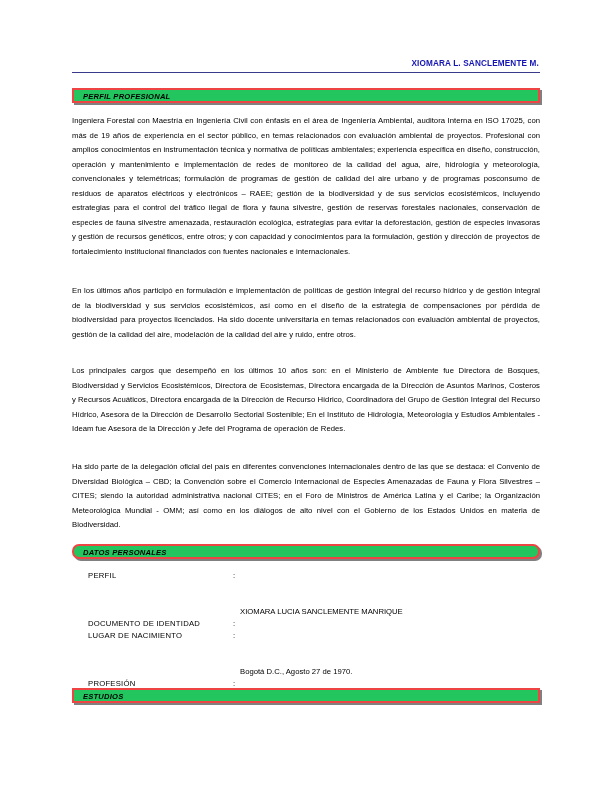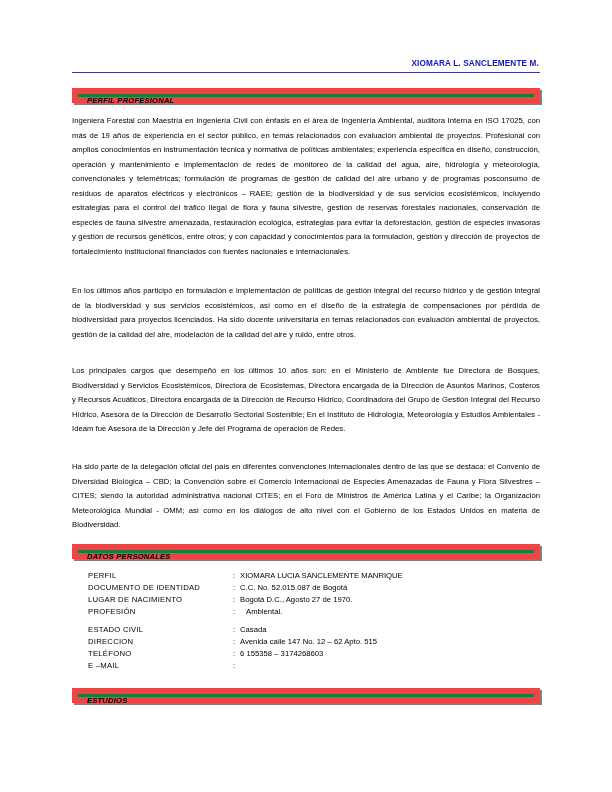--- a/index.html
+++ b/index.html
@@ -39,22 +39,22 @@
     border-bottom: 1px solid #3a3a8c;
     margin-top: 2px;
   }
 
   
   .section-bar {
     position: absolute;
     left: 72px;
     width: 468px;
     height: 15px;
-    background: #15803d;
-    border: 6px solid #ef4444;
+    background: #22c55e;
+    border: 2px solid #ef4444;
     box-shadow: 2px 2px 0 0 #808080;
     box-sizing: border-box;
   }
   .section-bar span {
     display: block;
     font-size: 7.6px;
     font-style: italic;
     font-weight: bold;
     color: #000000;
     line-height: 13px;
@@ -95,20 +95,21 @@
     flex: 0 0 145px;
     letter-spacing: 0.25px;
   }
   .data-colon {
     width: 7px;
     flex: 0 0 7px;
   }
   .data-value {
     flex: 1 1 auto;
     padding-right: 8px;
+    margin-top: 36px;
   }
   .data-value .cont {
     display: block;
     padding-left: 6px;
   }
 
   
   .footer-rule {
     position: absolute;
     left: 86px;
@@ -138,36 +139,35 @@
 
   <div class="section-bar" style="top:88px;">
     <span>PERFIL PROFESIONAL</span>
   </div>
 
   <div class="para" style="top:114px;">Ingeniera Forestal con Maestría en Ingeniería Civil con énfasis en el área de Ingeniería Ambiental, auditora Interna en ISO 17025, con más de 19 años de experiencia en el sector público, en temas relacionados con evaluación ambiental de proyectos. Profesional con amplios conocimientos en instrumentación técnica y normativa de políticas ambientales; experiencia específica en diseño, construcción, operación y mantenimiento e implementación de redes de monitoreo de la calidad del agua, aire, hidrología y meteorología, convencionales y telemétricas; formulación de programas de gestión de calidad del aire urbano y de programas posconsumo de residuos de aparatos eléctricos y electrónicos – RAEE; gestión de la biodiversidad y de sus servicios ecosistémicos, incluyendo estrategias para el control del tráfico ilegal de flora y fauna silvestre, gestión de reservas forestales nacionales, conservación de especies de fauna silvestre amenazada, restauración ecológica, estrategias para evitar la deforestación, gestión de especies invasoras y gestión de recursos genéticos, entre otros; y con capacidad y conocimientos para la formulación, gestión y dirección de proyectos de fortalecimiento institucional financiados con fuentes nacionales e internacionales.</div>
   <div class="para" style="top:284px;">En los últimos años participó en formulación e implementación de políticas de gestión integral del recurso hídrico y de gestión integral de la biodiversidad y sus servicios ecosistémicos, así como en el diseño de la estrategia de compensaciones por pérdida de biodiversidad para proyectos licenciados. Ha sido docente universitaria en temas relacionados con evaluación ambiental de proyectos, gestión de la calidad del aire, modelación de la calidad del aire y ruido, entre otros.</div>
   <div class="para" style="top:364px;">Los principales cargos que desempeñó en los últimos 10 años son: en el Ministerio de Ambiente fue Directora de Bosques, Biodiversidad y Servicios Ecosistémicos, Directora de Ecosistemas, Directora encargada de la Dirección de Asuntos Marinos, Costeros y Recursos Acuáticos, Directora encargada de la Dirección de Recurso Hídrico, Coordinadora del Grupo de Gestión Integral del Recurso Hídrico, Asesora de la Dirección de Desarrollo Sectorial Sostenible; En el Instituto de Hidrología, Meteorología y Estudios Ambientales - Ideam fue Asesora de la Dirección y Jefe del Programa de operación de Redes.</div>
   <div class="para" style="top:460px;">Ha sido parte de la delegación oficial del país en diferentes convenciones internacionales dentro de las que se destaca: el Convenio de Diversidad Biológica – CBD; la Convención sobre el Comercio Internacional de Especies Amenazadas de Fauna y Flora Silvestres – CITES; siendo la autoridad administrativa nacional CITES; en el Foro de Ministros de América Latina y el Caribe; la Organización Meteorológica Mundial - OMM; así como en los diálogos de alto nivel con el Gobierno de los Estados Unidos en materia de Biodiversidad.</div>
 
-  <div class="section-bar" style="top:544px;">
+  <div class="section-bar" style="top:544px;border-radius:7px;">
     <span>DATOS PERSONALES</span>
   </div>
 
   <div class="data-table" style="top:570px;">
 
     <div class="data-row">
       <div class="data-label">PERFIL</div>
       <div class="data-colon">:</div>
       <div class="data-value">XIOMARA LUCIA SANCLEMENTE MANRIQUE</div>
     </div>
 
     <div class="data-row">
       <div class="data-label">DOCUMENTO DE IDENTIDAD</div>
       <div class="data-colon">:</div>
-      <div class="data-value">C.C. No. 52.015.087 de Bogotá</div>
     </div>
 
     <div class="data-row">
       <div class="data-label">LUGAR DE NACIMIENTO</div>
       <div class="data-colon">:</div>
       <div class="data-value">Bogotá D.C., Agosto 27 de 1970.</div>
     </div>
 
     <div class="data-row">
       <div class="data-label">PROFESIÓN</div>

